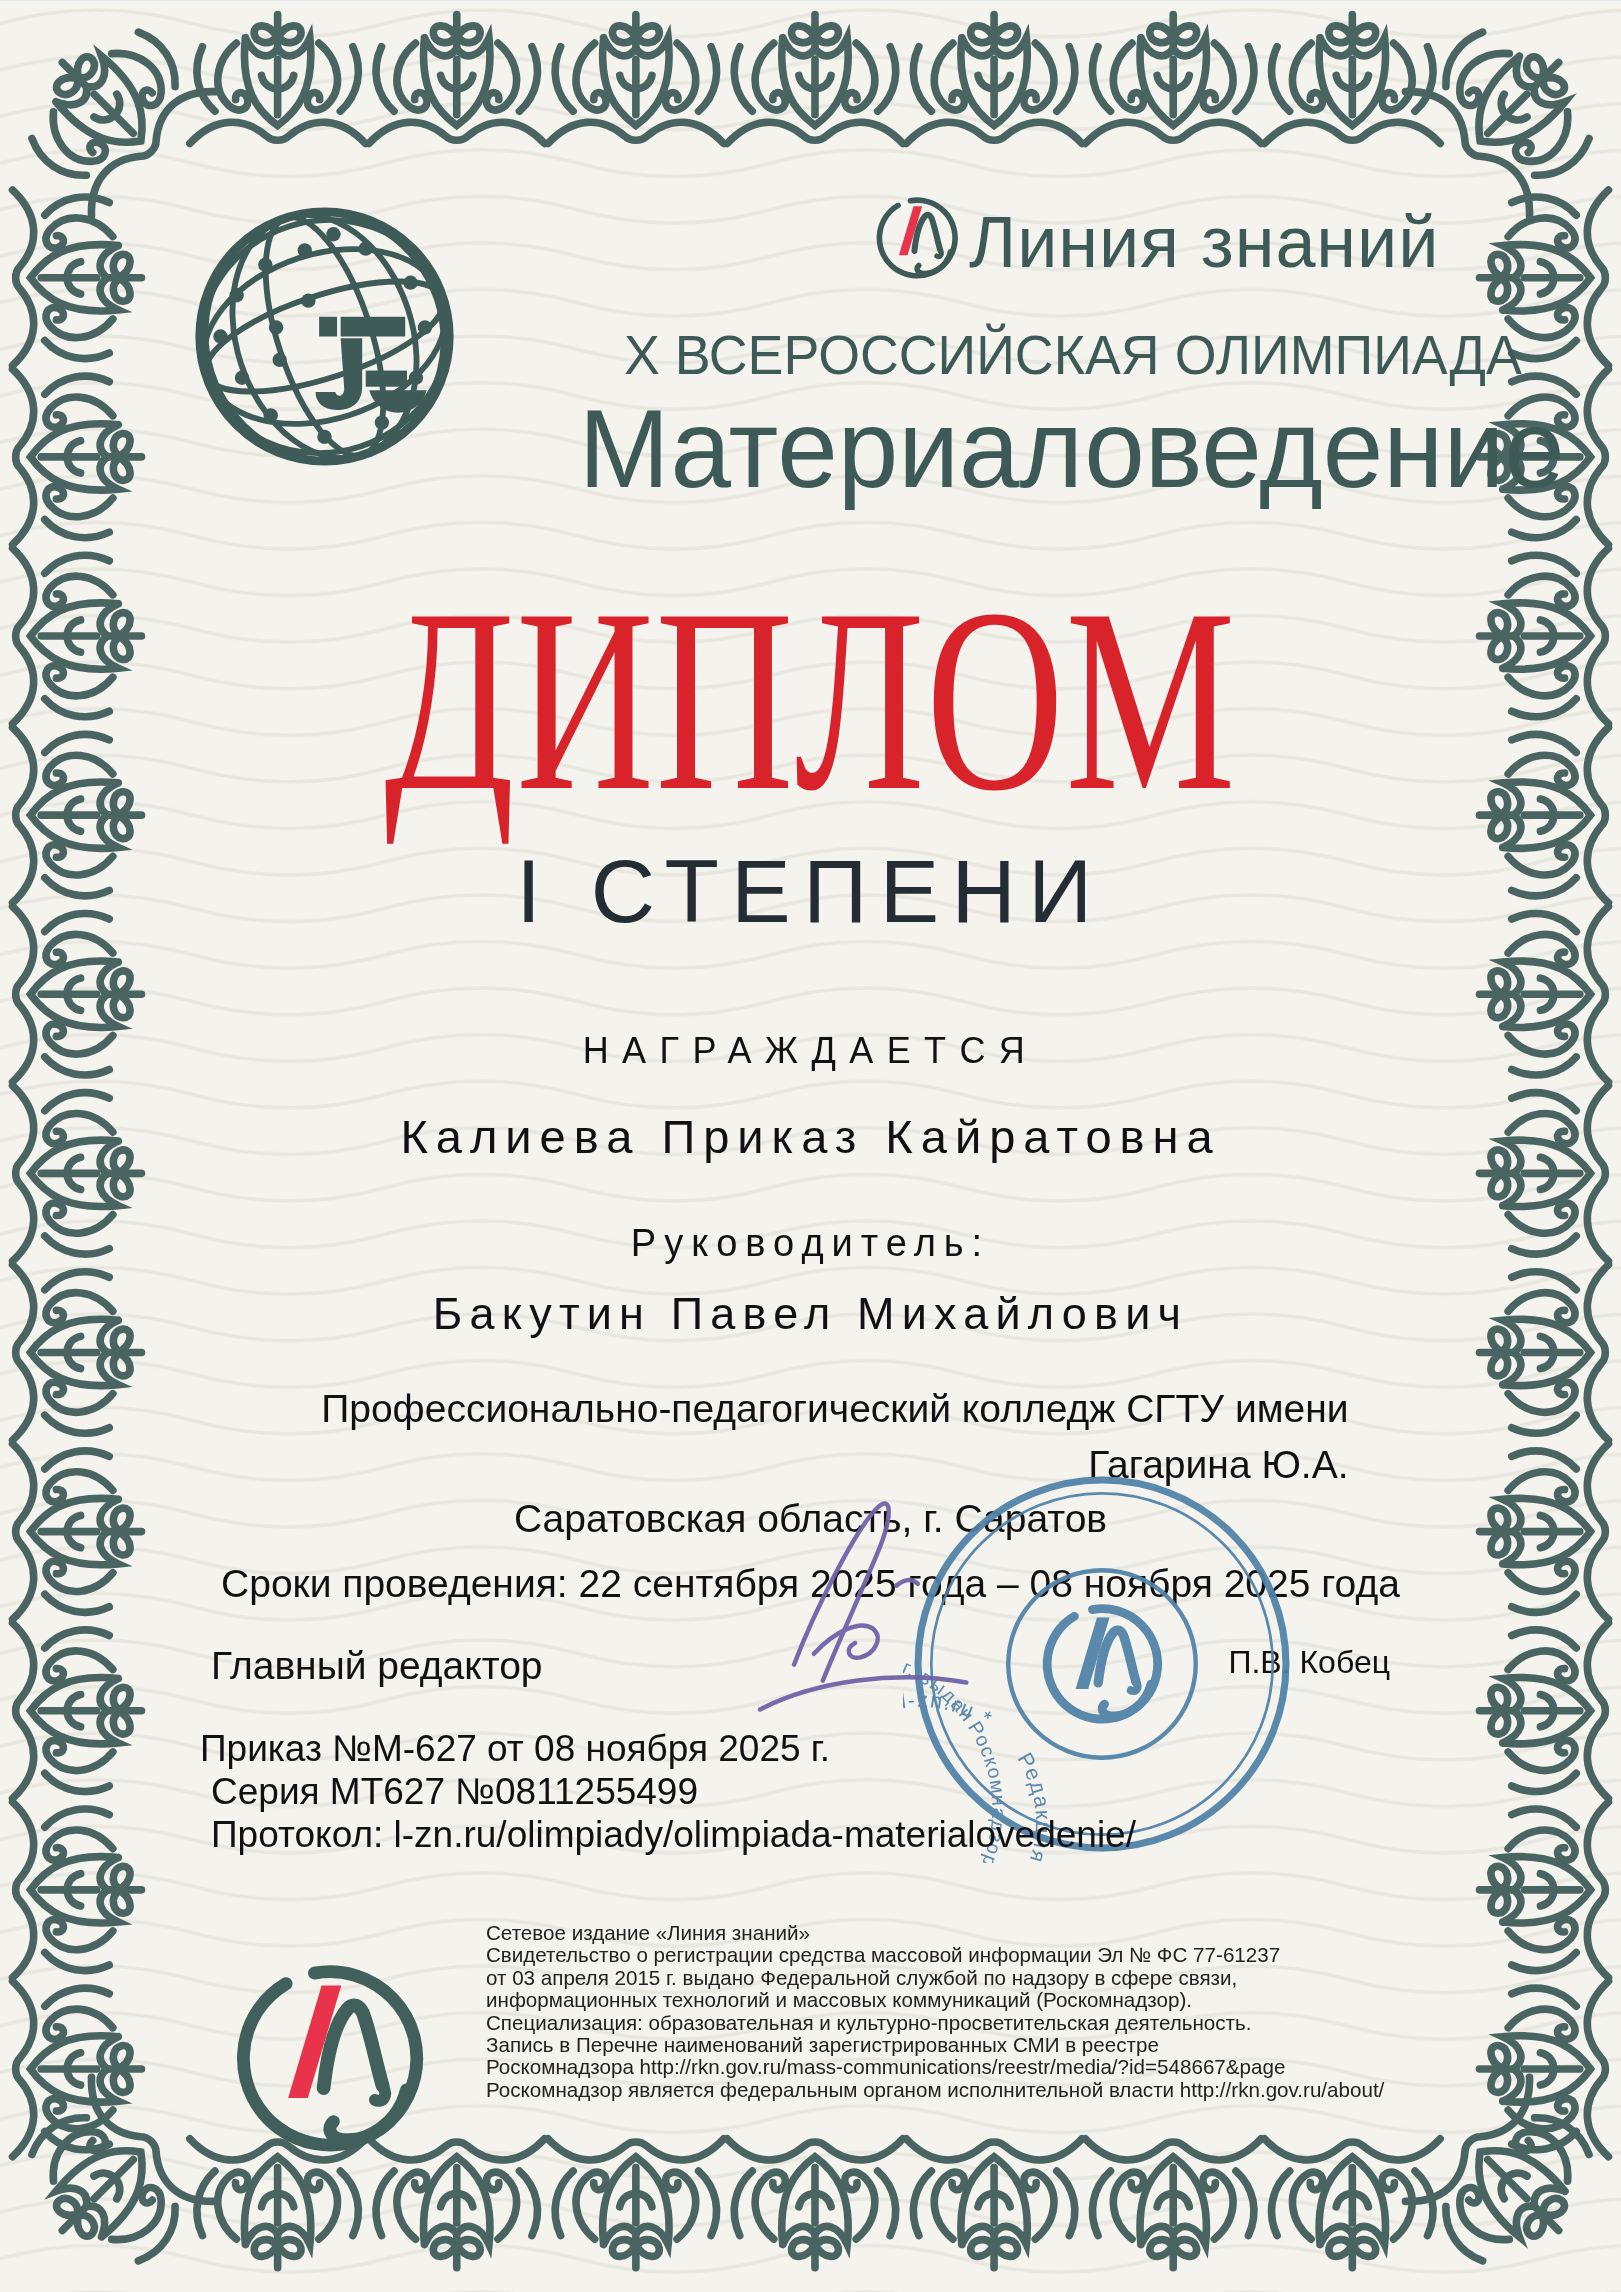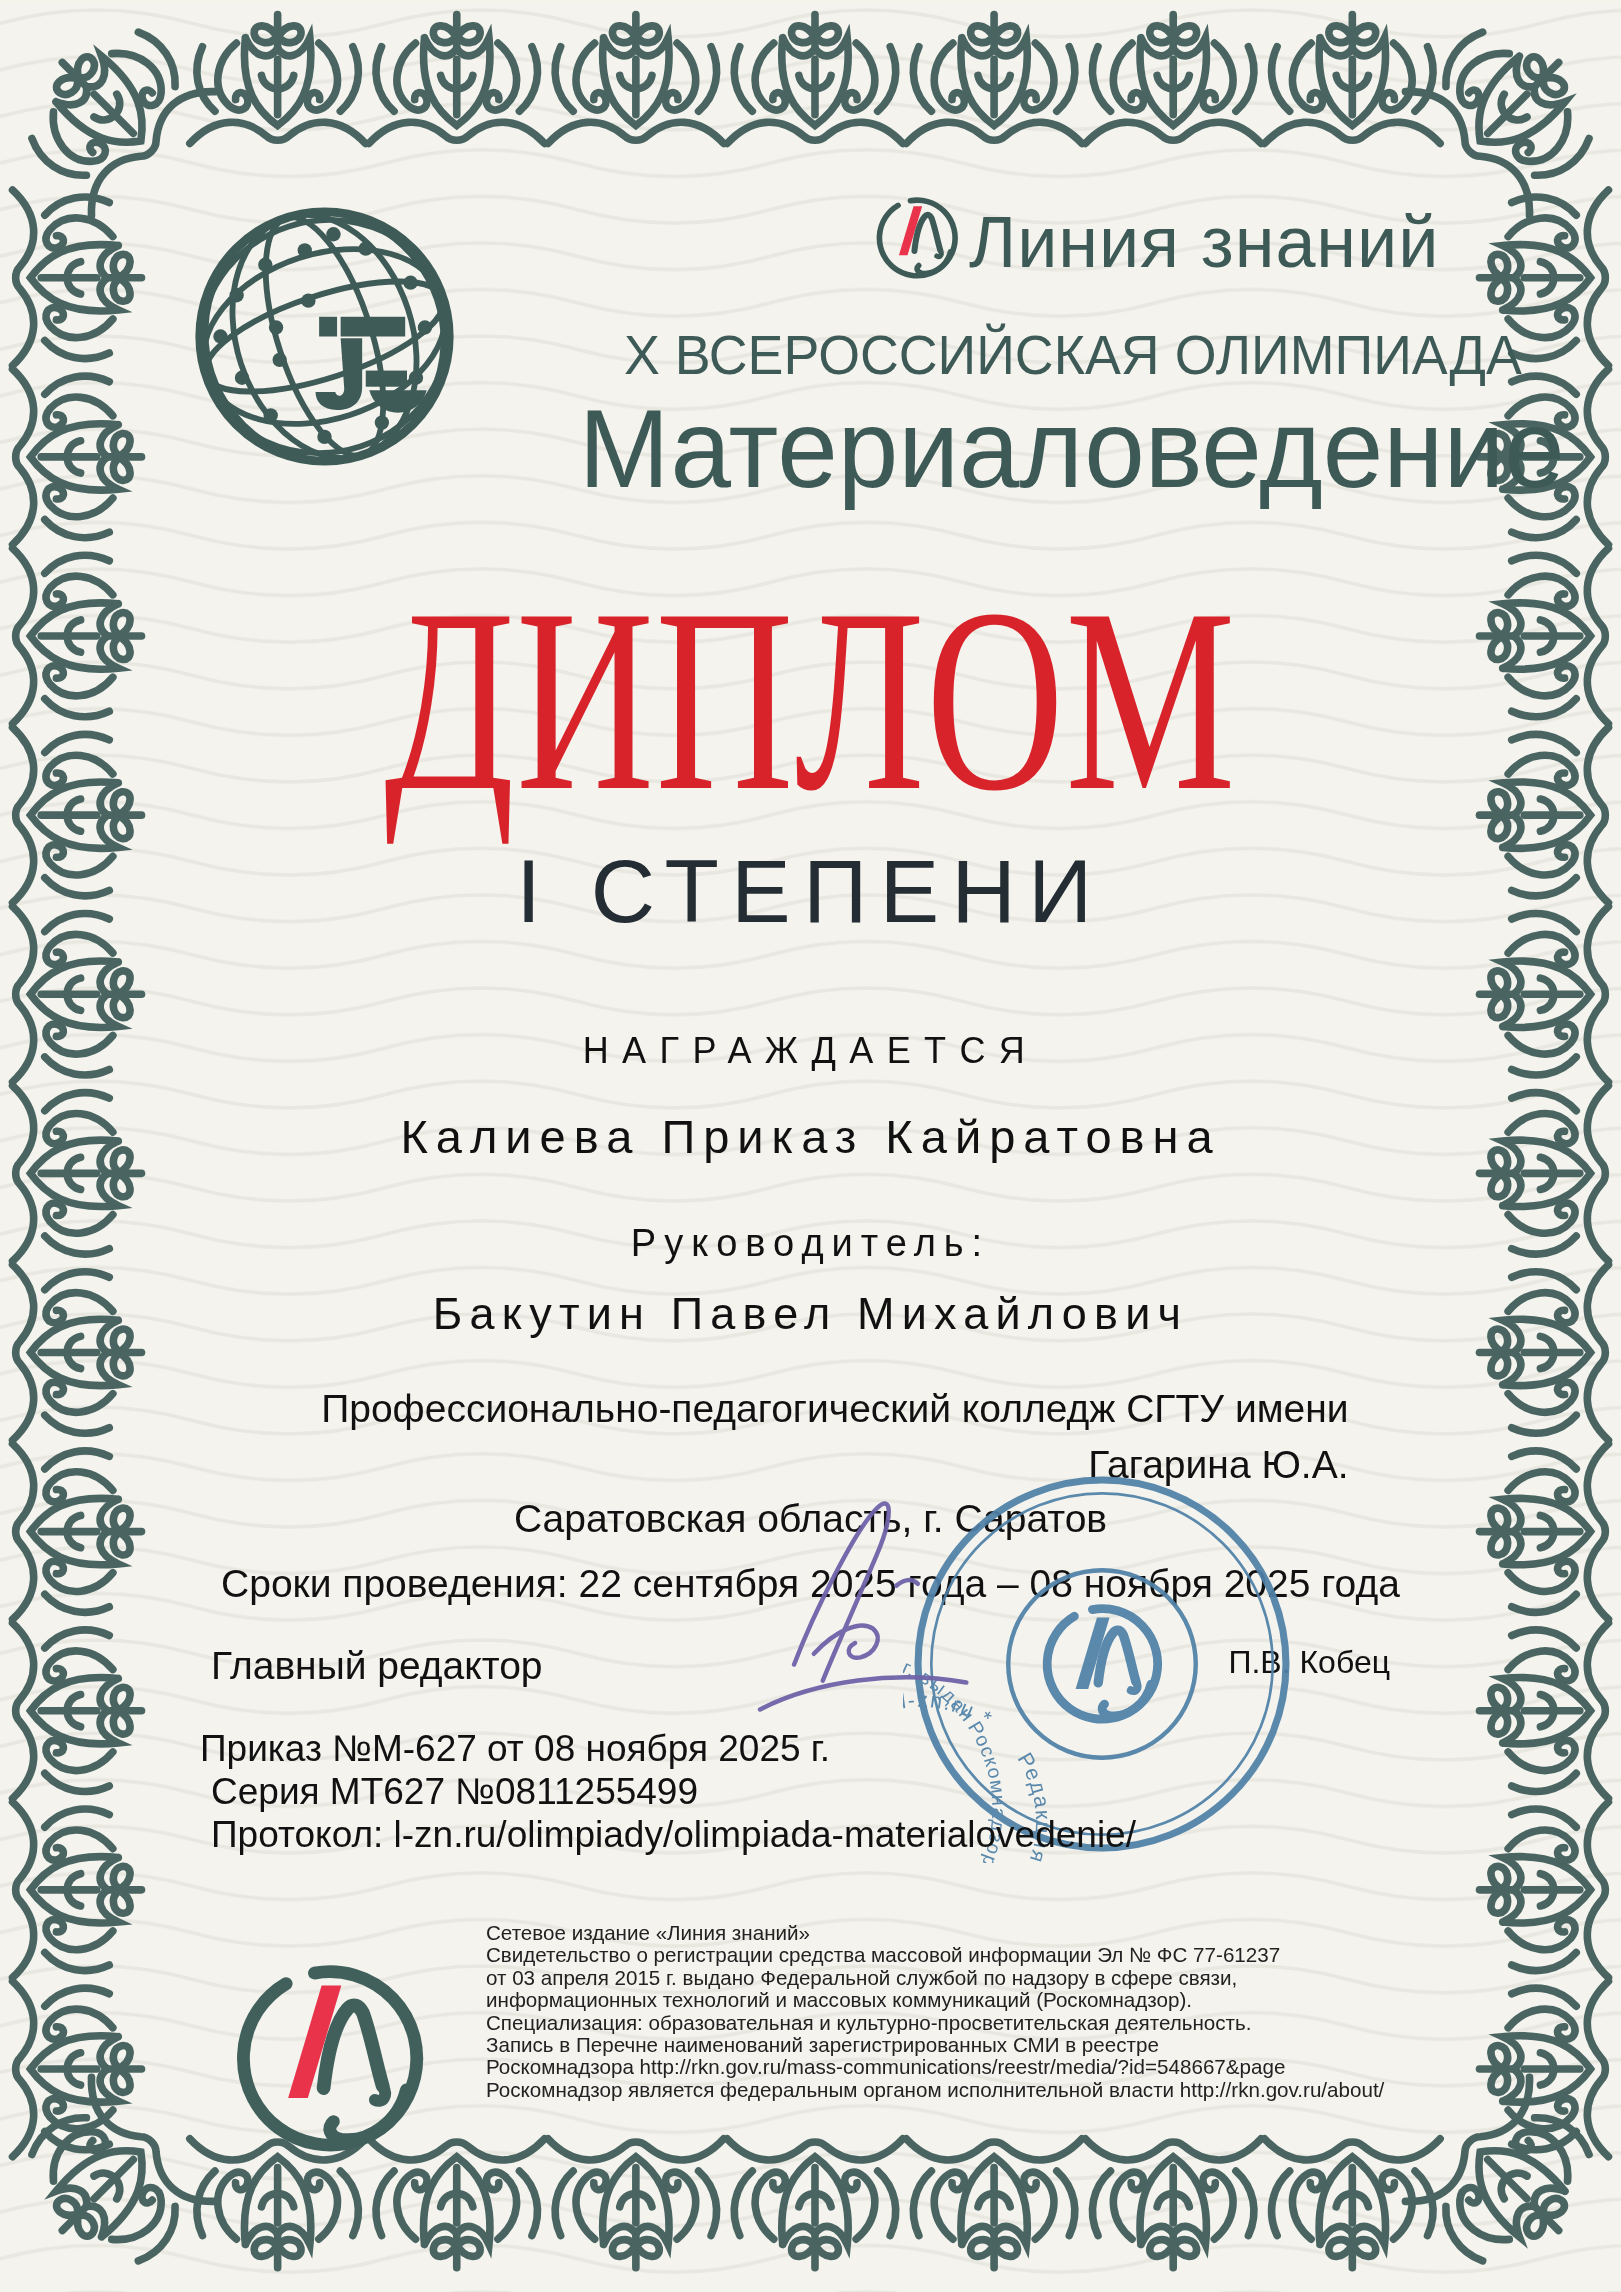--- a/index.html
+++ b/index.html
@@ -1,19 +1,19 @@
 <!DOCTYPE html>
 <html style="font-size:14.3px"><head>
 <meta charset="utf-8">
 <title>Диплом</title>
 <style>
   html,body{margin:0;padding:0;background:#888;}
   .page{
     position:relative;width:1621px;height:2293px;margin:0 auto;
-    background:#fef9c3;overflow:hidden;
+    background:#7dd3fc;overflow:hidden;
     font-family:"Liberation Sans",sans-serif;color:#1c2125;
   }
   .abs{position:absolute;}
   svg{display:block;}
   .bg-svg{position:absolute;left:0;top:0;}
   .ctr{left:0;width:100%;text-align:center;}
   .brand-logo{position:absolute;left:874px;top:193px;}
   .brand-text{
     position:absolute;left:969px;top:201px;width:502px;
     font-size:72px;color:#3e5a57;letter-spacing:0.9px;white-space:nowrap;

